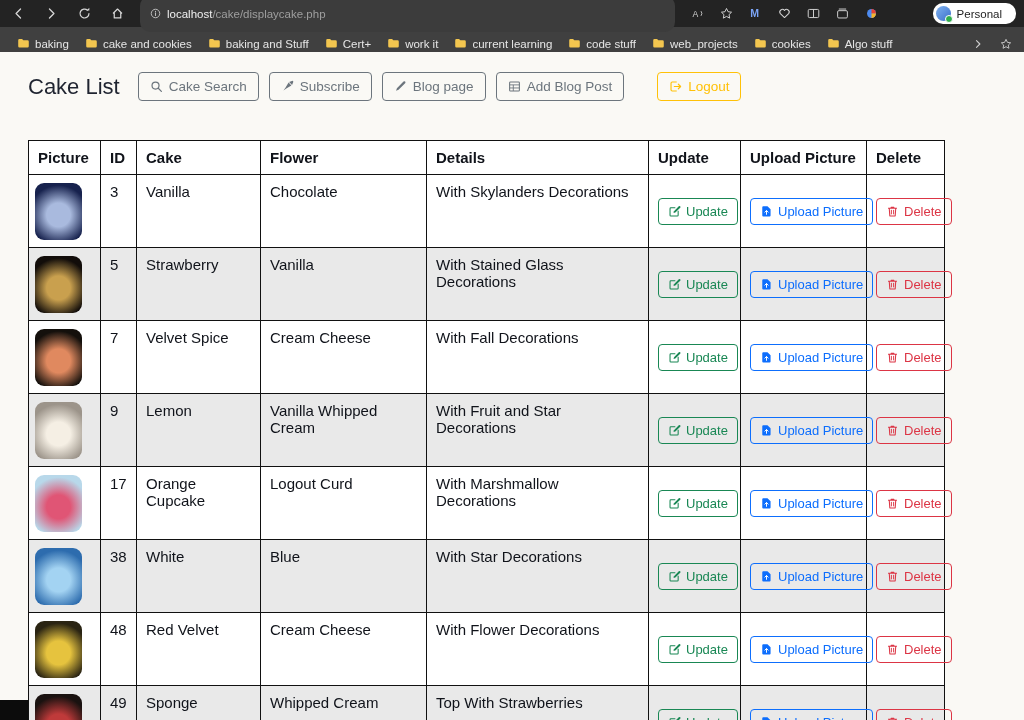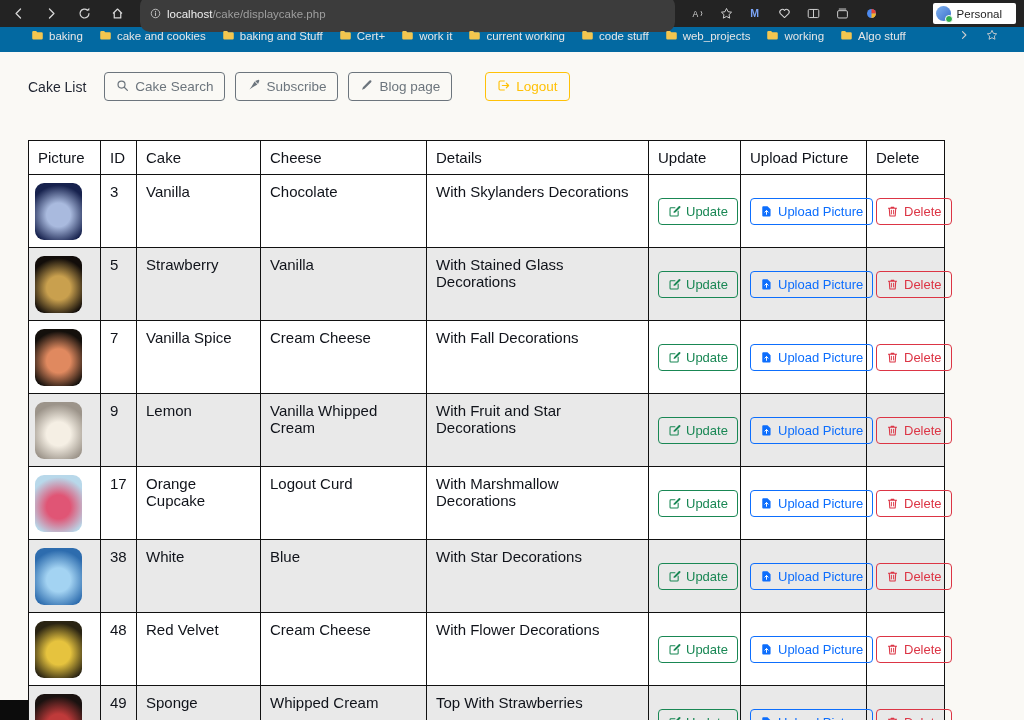--- a/index.html
+++ b/index.html
@@ -22,64 +22,64 @@
   .address-bar {
     flex: 0 0 535px; height: 36px; background: #3c3c3c; border-radius: 10px;
     display: flex; align-items: center; padding: 0 10px; gap: 6px; color: #bdbdbd;
   }
   .address-bar .tb-ico-inline svg { width: 11px; height: 11px; display: block; }
   .url { font-size: 11.5px; white-space: nowrap; overflow: hidden; }
   .host { color: #f0f0f0; }
   .path { color: #9f9f9f; }
   .toolbar-actions { display: flex; align-items: center; gap: 13px; margin-left: 14px; color: #d2d2d2; }
   .profile-pill {
-    margin-left: auto; height: 21px; background: #ffffff; border-radius: 2px;
+    margin-left: auto; height: 21px; background: #ffffff; border-radius: 10px;
     display: flex; align-items: center; gap: 6px; padding: 0 14px 0 3px;
     font-size: 11.5px; color: #1d1d1d; cursor: pointer; flex: 0 0 auto;
   }
   .avatar { width: 15px; height: 15px; border-radius: 50%; background: linear-gradient(135deg, #7fb2f0, #3b6fc9); position: relative; }
   .avatar::after {
     content: ""; position: absolute; right: -2px; bottom: -2px; width: 6px; height: 6px;
     border-radius: 50%; background: #2fae4c; border: 1px solid #ffffff;
   }
 
-  .bookmarks-bar { height: 25px; background: #0369a1; display: flex; align-items: flex-start; padding: 0 24px; }
+  .bookmarks-bar { height: 25px; background: #404040; display: flex; align-items: flex-end; padding: 0 10px; }
   .bm-list { display: flex; align-items: center; gap: 2px; overflow: hidden; }
   .bookmark {
     display: flex; align-items: center; gap: 5px; padding: 2px 7px; border-radius: 4px;
     color: #e6e6e6; font-size: 11.5px; cursor: pointer; white-space: nowrap;
   }
   .folder-ico svg { width: 13px; height: 13px; display: block; }
   .bm-right { margin-left: auto; display: flex; align-items: center; gap: 12px; color: #cfcfcf; }
   .bm-right .tb-icon svg { width: 12px; height: 12px; }
 
   
   .page { height: 668px; }
   .page-header { display: flex; align-items: center; gap: 18px; margin: 20px 0 0 28px; }
-  .page-title { font-size: 14px; font-weight: 500; color: #1f2430; margin: 0; }
+  .page-title { font-size: 22px; font-weight: 500; color: #1f2430; margin: 0; }
   .header-buttons { display: flex; align-items: center; gap: 10px; }
   .hbtn {
-    display: inline-flex; align-items: flex-start; gap: 6px; padding: 6px 11px;
+    display: inline-flex; align-items: center; gap: 6px; padding: 6px 11px;
     font-size: 13.5px; border-radius: 4px; background: transparent;
     border: 1px solid var(--secondary); color: var(--secondary);
     font-family: inherit; cursor: pointer; white-space: nowrap;
   }
   .hbtn.warning { border-color: var(--warning); color: var(--warning); margin-left: 23px; }
   .bicon { display: inline-flex; }
   .bicon svg { width: 13px; height: 13px; display: block; }
 
   .cake-table {
     border-collapse: collapse; margin: 39px 0 0 28px; width: 916px;
     table-layout: fixed; background: #ffffff;
   }
   .cake-table th, .cake-table td {
     border: 1px solid #111111; padding: 8px 9px; text-align: left;
     font-size: 15px; color: #10131a;
   }
-  .cake-table th { font-weight: normal; }
+  .cake-table th { font-weight: bold; }
   .cake-table tbody td { vertical-align: top; height: 73px; }
   .cake-table tbody tr:nth-child(even) { background: #e9e9e9; }
   .pic-cell { vertical-align: middle !important; padding: 6px !important; }
   .thumb { width: 47px; height: 57px; border-radius: 9px; }
   .action-cell { vertical-align: middle !important; text-align: center !important; }
   .btn {
     display: inline-flex; align-items: center; gap: 5px; padding: 5px 9px;
     font-size: 13px; border-radius: 4px; background: transparent;
     font-family: inherit; cursor: pointer; border: 1px solid; white-space: nowrap;
   }
@@ -216,21 +216,21 @@
             </svg>
           </span>
           <span class="bm-label">work it</span>
         </div>
         <div class="bookmark">
           <span class="folder-ico">
             <svg viewBox="0 0 16 16">
               <path d="M1.5 4A1.5 1.5 0 0 1 3 2.5h3.2L7.8 4H13a1.5 1.5 0 0 1 1.5 1.5v6A1.5 1.5 0 0 1 13 13H3a1.5 1.5 0 0 1-1.5-1.5z" fill="#f3c64f"></path>
             </svg>
           </span>
-          <span class="bm-label">current working</span>
+          <span class="bm-label">current learning</span>
         </div>
         <div class="bookmark">
           <span class="folder-ico">
             <svg viewBox="0 0 16 16">
               <path d="M1.5 4A1.5 1.5 0 0 1 3 2.5h3.2L7.8 4H13a1.5 1.5 0 0 1 1.5 1.5v6A1.5 1.5 0 0 1 13 13H3a1.5 1.5 0 0 1-1.5-1.5z" fill="#f3c64f"></path>
             </svg>
           </span>
           <span class="bm-label">code stuff</span>
         </div>
         <div class="bookmark">
@@ -240,21 +240,21 @@
             </svg>
           </span>
           <span class="bm-label">web_projects</span>
         </div>
         <div class="bookmark">
           <span class="folder-ico">
             <svg viewBox="0 0 16 16">
               <path d="M1.5 4A1.5 1.5 0 0 1 3 2.5h3.2L7.8 4H13a1.5 1.5 0 0 1 1.5 1.5v6A1.5 1.5 0 0 1 13 13H3a1.5 1.5 0 0 1-1.5-1.5z" fill="#f3c64f"></path>
             </svg>
           </span>
-          <span class="bm-label">working</span>
+          <span class="bm-label">cookies</span>
         </div>
         <div class="bookmark">
           <span class="folder-ico">
             <svg viewBox="0 0 16 16">
               <path d="M1.5 4A1.5 1.5 0 0 1 3 2.5h3.2L7.8 4H13a1.5 1.5 0 0 1 1.5 1.5v6A1.5 1.5 0 0 1 13 13H3a1.5 1.5 0 0 1-1.5-1.5z" fill="#f3c64f"></path>
             </svg>
           </span>
           <span class="bm-label">Algo stuff</span>
         </div>
       </div>
@@ -294,20 +294,29 @@
             <span>Subscribe</span>
           </button>
           <button class="hbtn secondary">
             <span class="bicon">
               <svg viewBox="0 0 16 16">
                 <path d="M11.7 1.9a1.4 1.4 0 0 1 2 2L5.6 12 2.5 13.2l1.1-3.1z" fill="currentColor"></path>
               </svg>
             </span>
             <span>Blog page</span>
           </button>
+          <button class="hbtn secondary">
+            <span class="bicon">
+              <svg viewBox="0 0 16 16">
+                <rect x="2" y="2.5" width="12" height="11" rx="1" fill="none" stroke="currentColor" stroke-width="1.3"></rect>
+                <path d="M2 6h12M2 9.8h12M6.5 6v7.5" stroke="currentColor" stroke-width="1.1"></path>
+              </svg>
+            </span>
+            <span>Add Blog Post</span>
+          </button>
           <button class="hbtn warning">
             <span class="bicon">
               <svg viewBox="0 0 16 16">
                 <path d="M9.5 2.5H4A1.5 1.5 0 0 0 2.5 4v8A1.5 1.5 0 0 0 4 13.5h5.5" fill="none" stroke="currentColor" stroke-width="1.4"></path>
                 <path d="M6.5 8h7.5M11.5 5.2 14.3 8l-2.8 2.8" fill="none" stroke="currentColor" stroke-width="1.4" stroke-linecap="round" stroke-linejoin="round"></path>
               </svg>
             </span>
             <span>Logout</span>
           </button>
         </div>
@@ -322,21 +331,21 @@
         <col style="width:222px">
           <col style="width:92px">
           <col style="width:126px">
           <col style="width:78px">
       </colgroup>
       <thead>
         <tr id="table-head-row">
             <th>Picture</th>
             <th>ID</th>
             <th>Cake</th>
-            <th>Cheese</th>
+            <th>Flower</th>
             <th>Details</th>
             <th>Update</th>
             <th>Upload Picture</th>
             <th>Delete</th>
           </tr>
       </thead>
       <tbody id="table-body">
           <tr>
     <td class="pic-cell">
               <div class="thumb" style="background: radial-gradient(circle at 50% 56%, rgb(169, 186, 222) 0px, rgb(169, 186, 222) 30%, rgb(23, 34, 78) 75%);"></div>
@@ -419,21 +428,21 @@
                 </span>
                 <span>Delete</span>
               </button>
     </td>
   </tr>
           <tr>
     <td class="pic-cell">
               <div class="thumb" style="background: radial-gradient(circle at 50% 56%, rgb(224, 137, 95) 0px, rgb(224, 137, 95) 30%, rgb(20, 16, 12) 75%);"></div>
             </td>
     <td>7</td>
-    <td>Vanilla Spice</td>
+    <td>Velvet Spice</td>
     <td>Cream Cheese</td>
     <td>With Fall Decorations</td>
     <td class="action-cell">
       <button class="btn btn-update">
                 <span class="bicon">
                   <svg viewBox="0 0 16 16">
                     <path d="M12.5 7v5.5a1 1 0 0 1-1 1h-8a1 1 0 0 1-1-1v-8a1 1 0 0 1 1-1H9" fill="none" stroke="currentColor" stroke-width="1.3"></path>
                     <path d="M13.3 1.6a1.2 1.2 0 0 1 1.7 1.7L9 9.2 6.8 9.8 7.4 7.6z" fill="currentColor"></path>
                   </svg>
                 </span>

